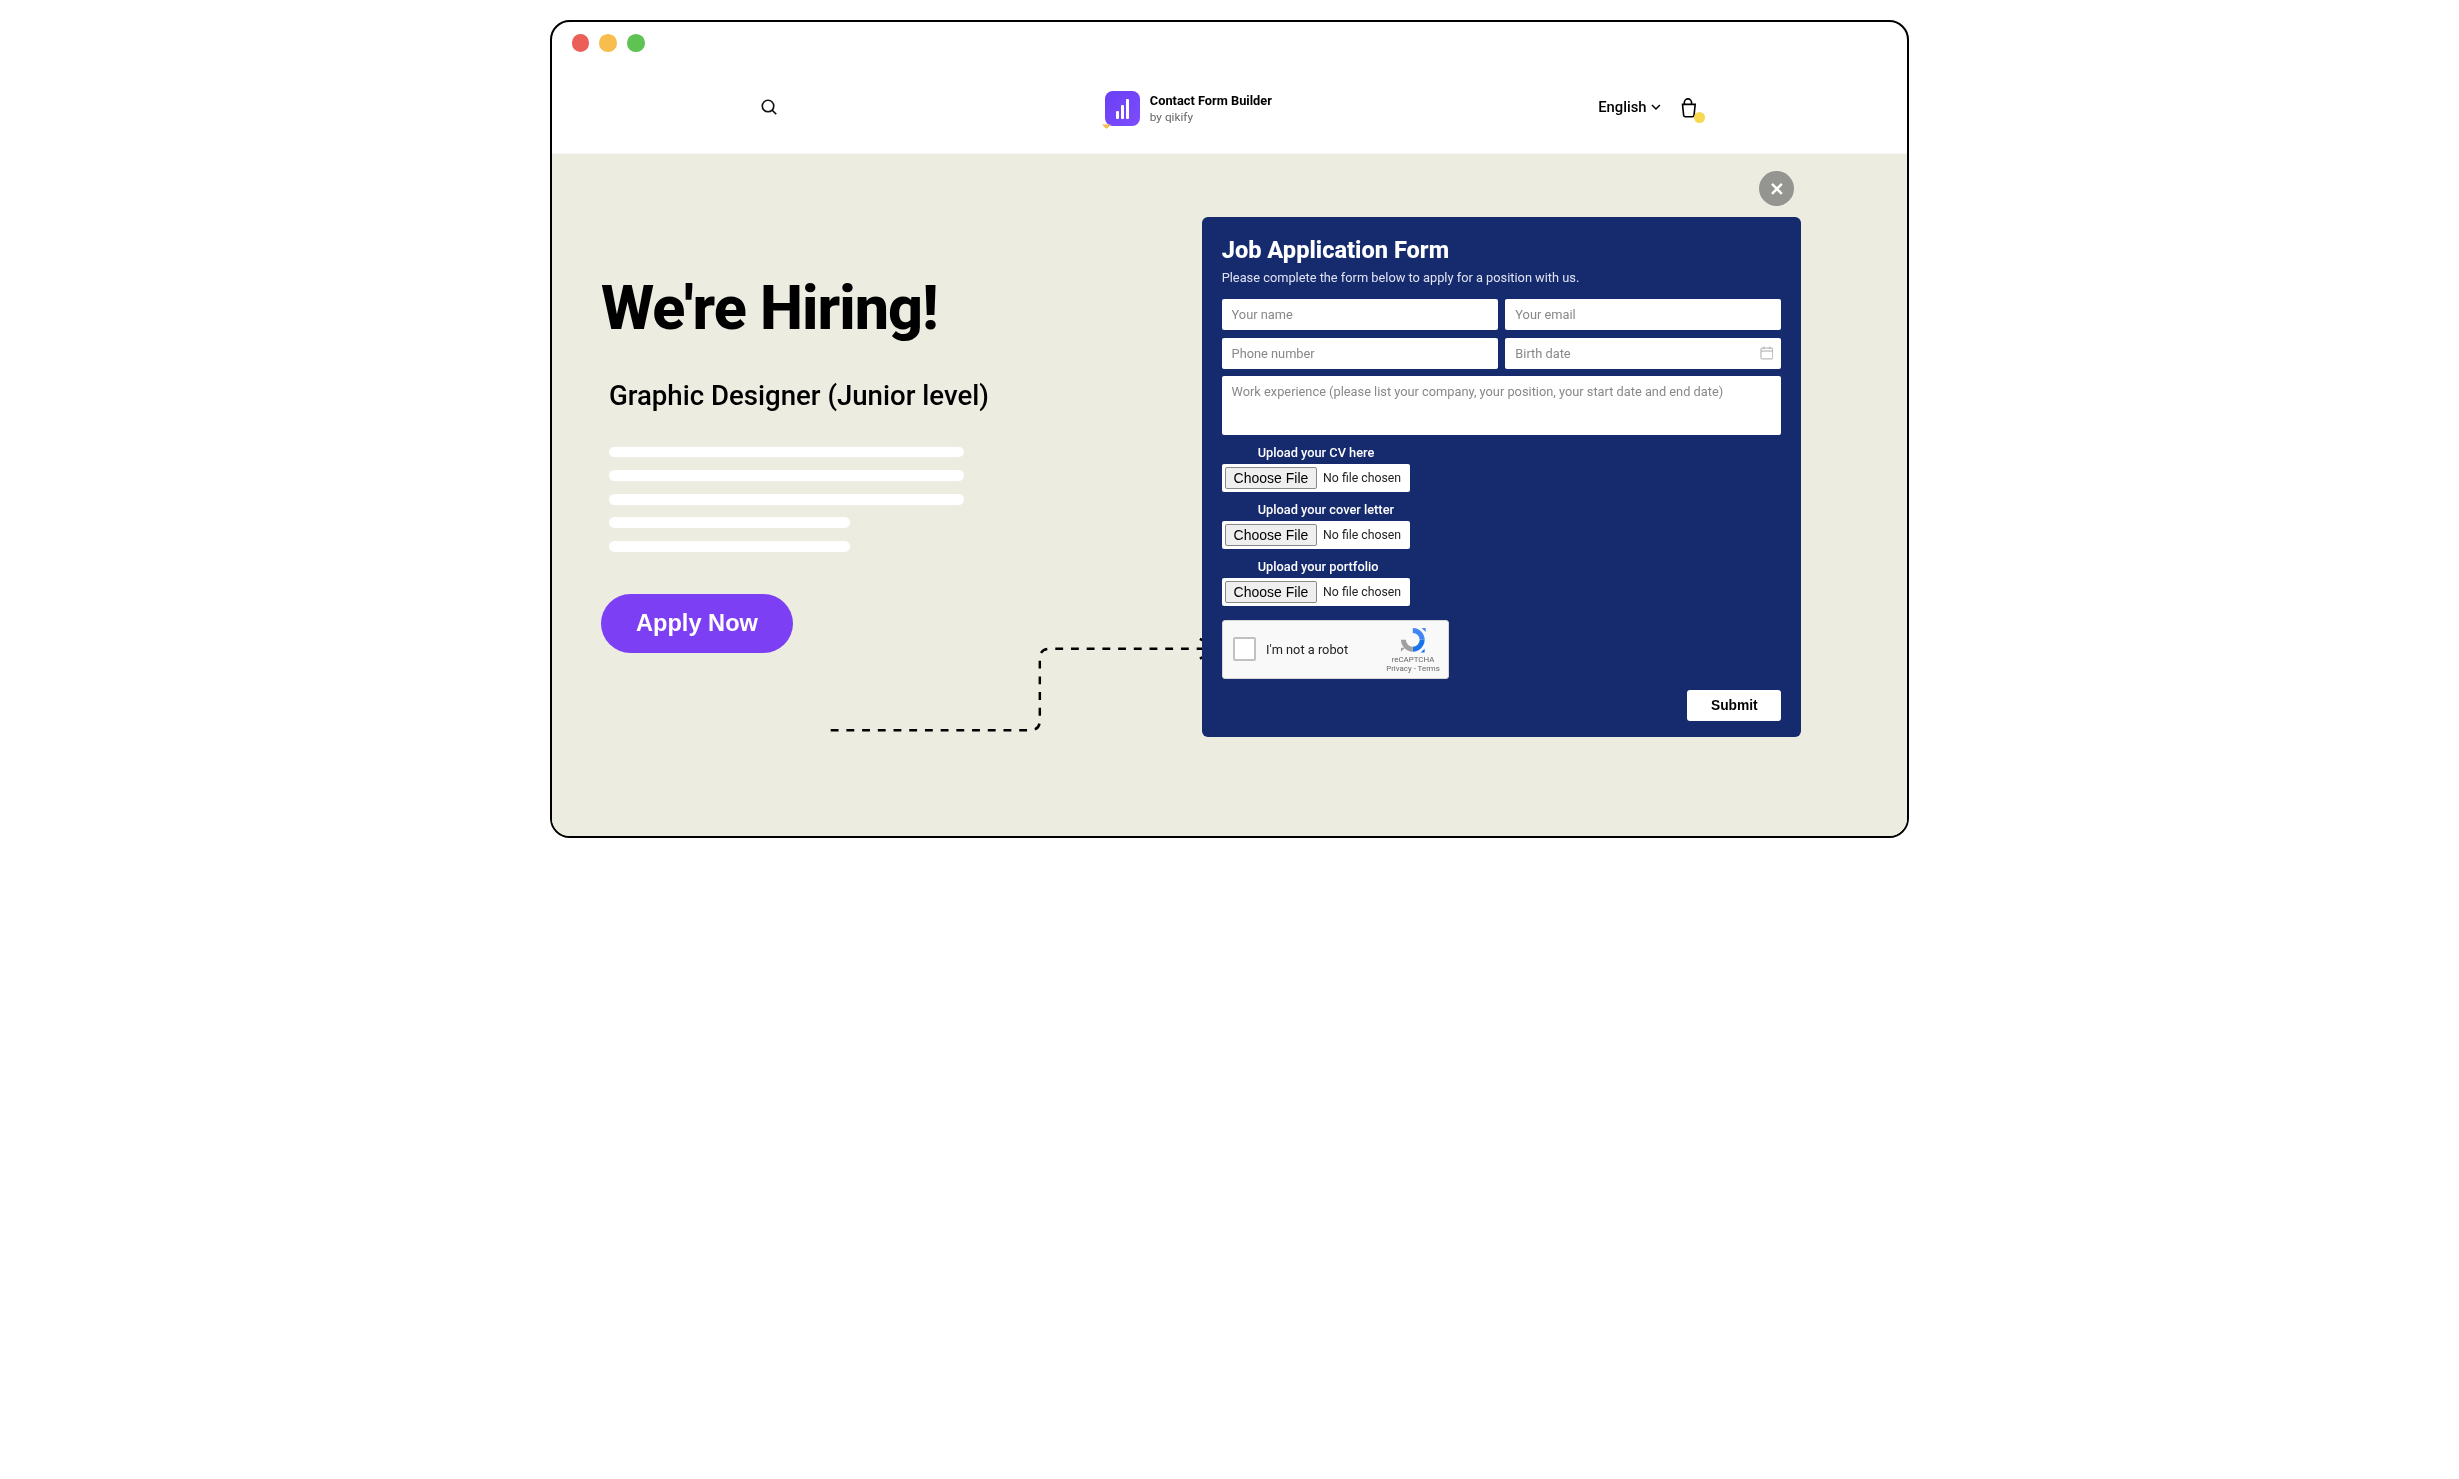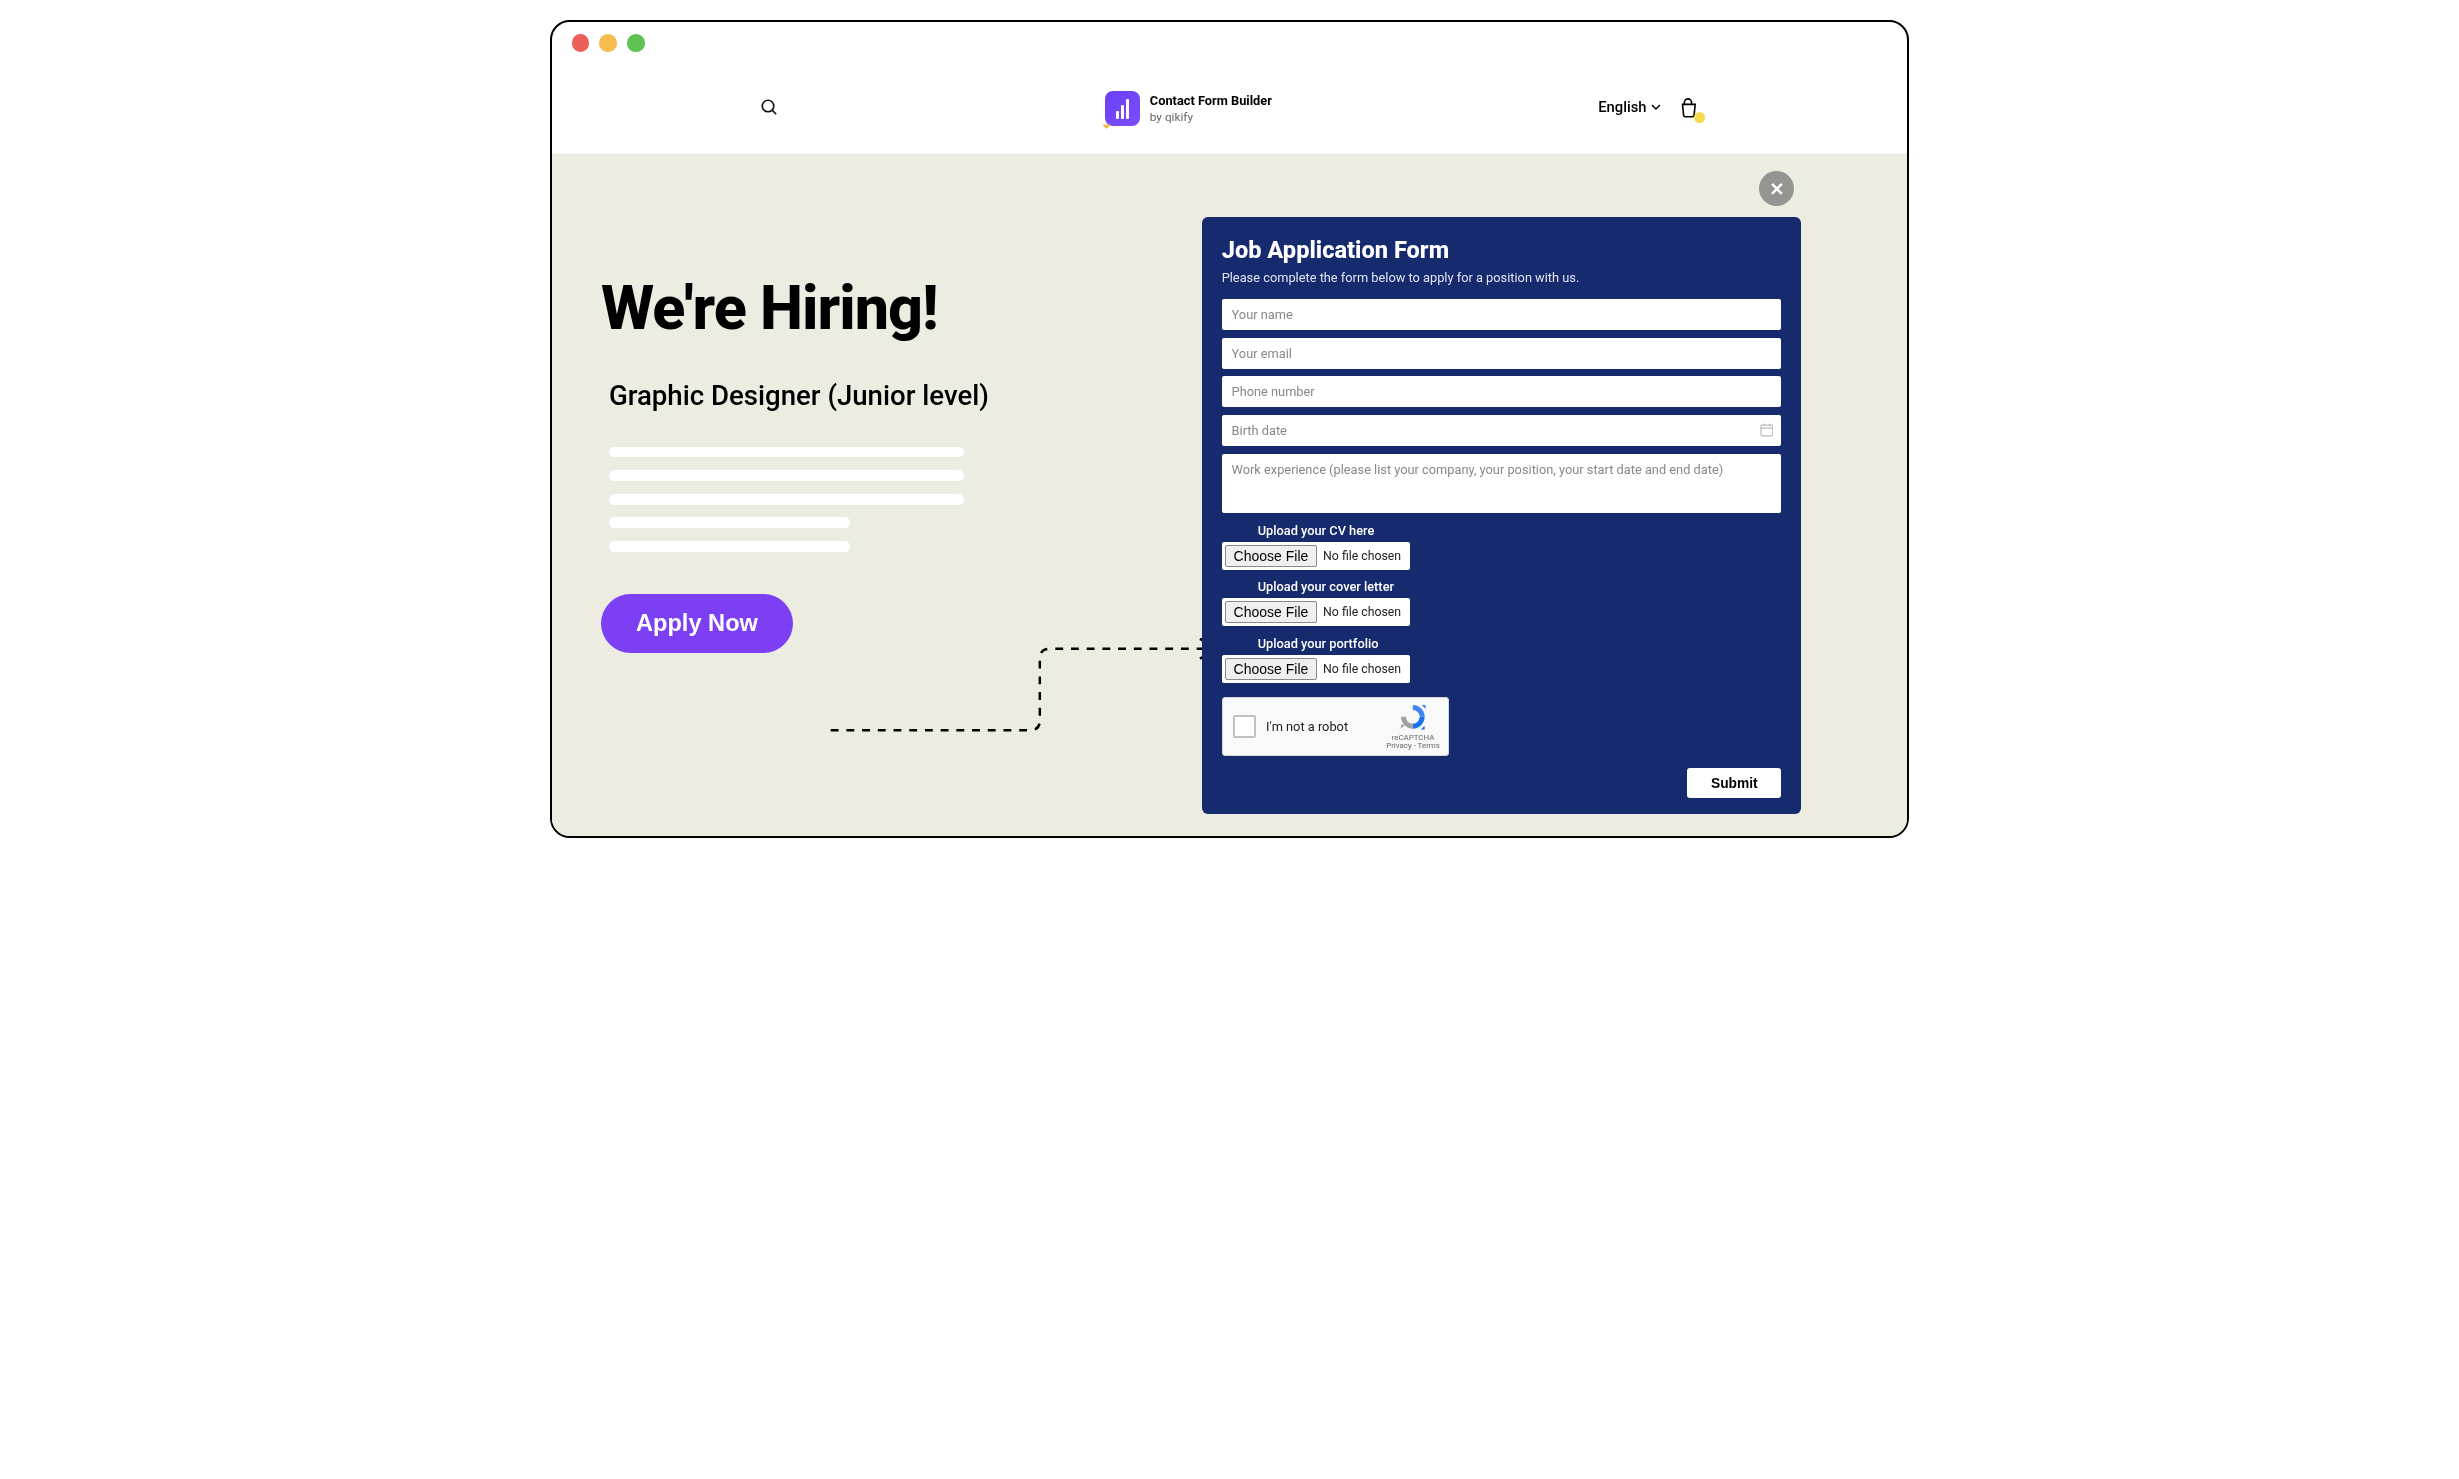--- a/index.html
+++ b/index.html
@@ -135,21 +135,21 @@
   top: 63px;
   right: 106px;
   width: 599px;
   background: #162a6e;
   border-radius: 5.9px;
   padding: 19.7px 19.7px 15.8px 19.7px;
   color: #fff;
 }
 .form-title { font-size: 23.6px; font-weight: 800; }
 .form-desc { font-size: 12.8px; margin-top: 5.9px; color: #dfe3f2; }
-.form-grid { display: grid; grid-template-columns: 1fr; gap: 7.9px; margin-top: 13.8px; }
+.form-grid { display: grid; grid-template-columns: 1fr 1fr; gap: 7.9px; margin-top: 13.8px; }
 .form-input, .form-textarea {
   width: 100%;
   background: #fff;
   border: none;
   border-radius: 2px;
   padding: 7.9px 9.9px;
   font-size: 12.8px;
   color: #222;
   font-family: inherit;
 }

